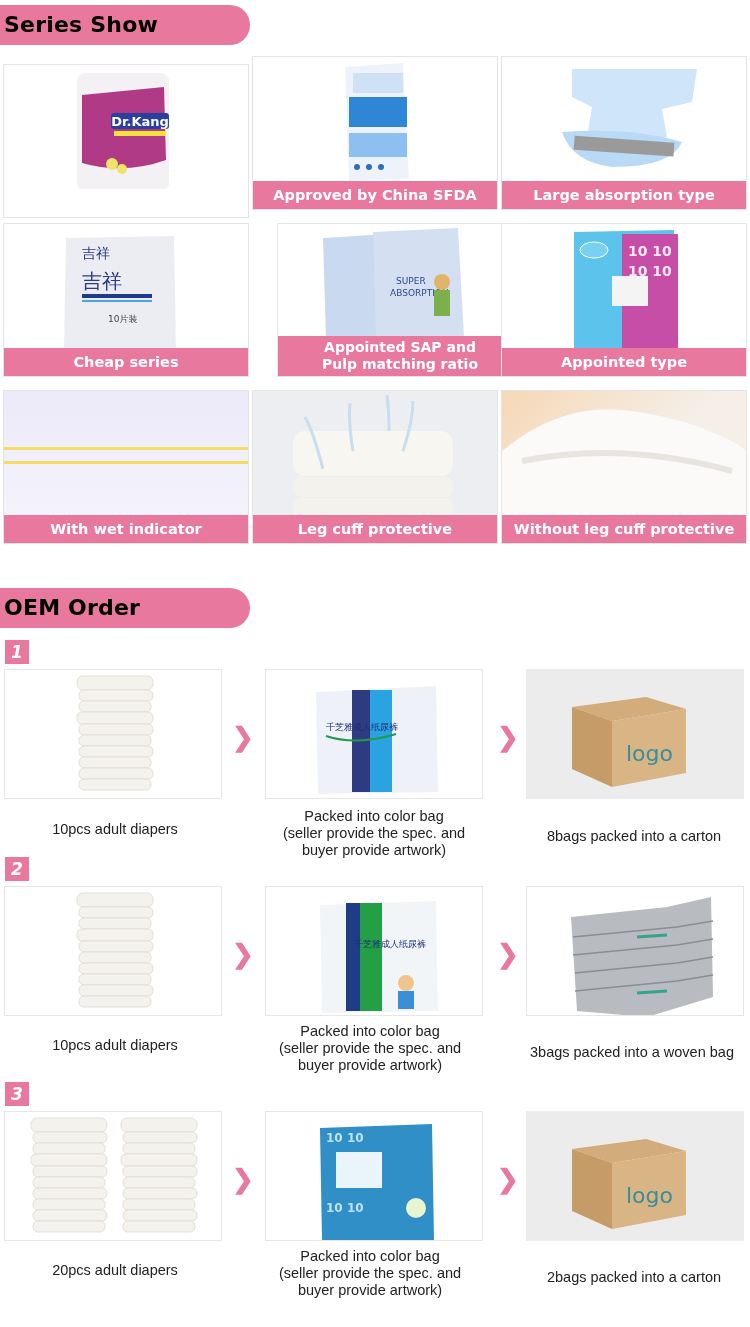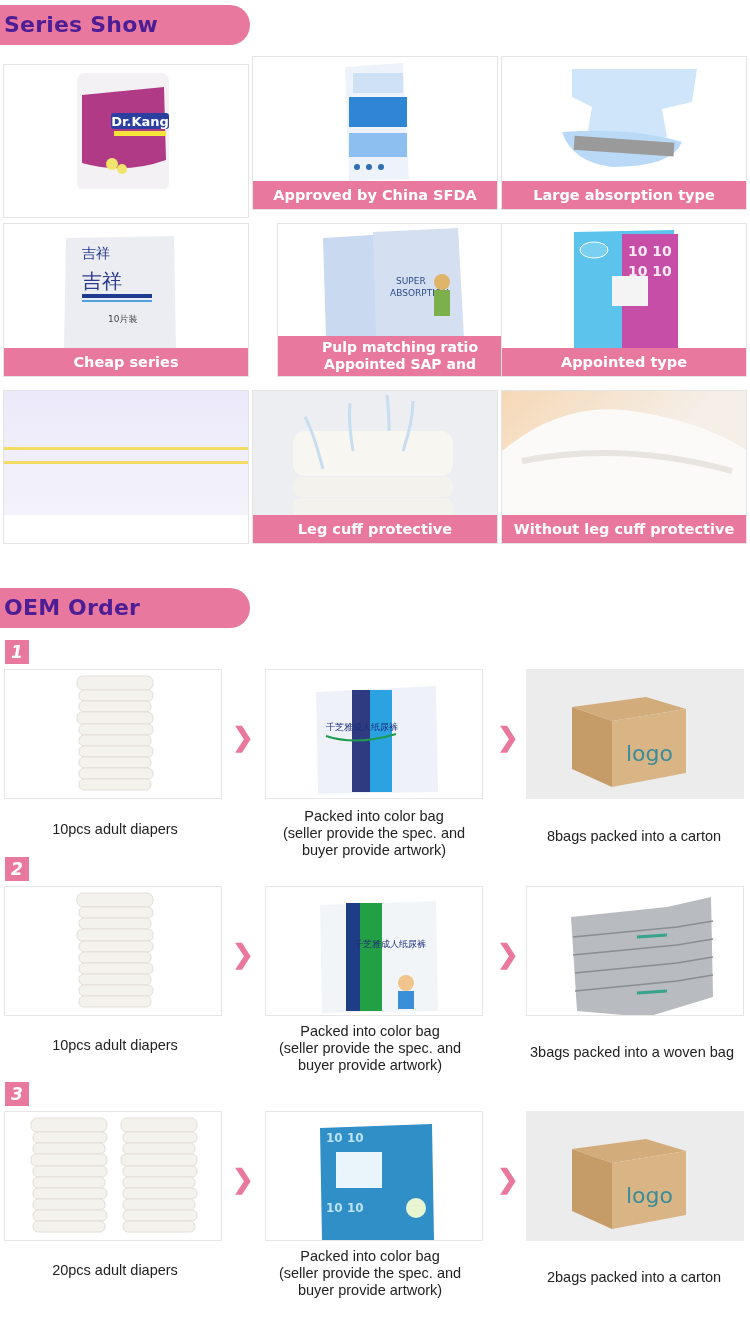--- a/index.html
+++ b/index.html
@@ -2,21 +2,21 @@
 <html><head>
 <meta charset="utf-8">
 <style>
   * { box-sizing: border-box; margin: 0; padding: 0; }
   html, body { width: 750px; height: 1327px; background: #ffffff; overflow: hidden; }
   body { position: relative; font-family: "Liberation Sans", sans-serif; }
 
   .banner {
     position: absolute; left: 0; width: 250px; height: 40px;
     background: #e9789f; border-radius: 0 22px 22px 0;
-    color: #4c1d95; font-weight: bold; font-size: 22px;
+    color: #000000; font-weight: bold; font-size: 22px;
     font-family: "DejaVu Sans", sans-serif; letter-spacing: 0.2px;
     padding-left: 4px; line-height: 40px;
   }
 
   .card {
     position: absolute; width: 246px; height: 154px;
     border: 1px solid #e4e4e4; background: #fff; overflow: hidden;
   }
   .card .pic { position: absolute; left: 0; top: 0; right: 0; bottom: 28px; overflow: hidden; }
   .card .cap {
@@ -106,22 +106,22 @@
     <svg width="246" height="114" viewBox="0 0 246 114">
       <path d="M45 14 L110 10 L114 114 L48 114 Z" fill="#c9d9ef"></path>
       <path d="M95 8 L180 4 L186 114 L98 114 Z" fill="#d4e0f1"></path>
       <text x="118" y="60" font-size="9" fill="#2b4a8a" font-family="DejaVu Sans, sans-serif">SUPER</text>
       <text x="112" y="72" font-size="9" fill="#2b4a8a" font-family="DejaVu Sans, sans-serif">ABSORPTION</text>
       <circle cx="164" cy="58" r="8" fill="#e0b56a"></circle>
       <rect x="156" y="66" width="16" height="26" fill="#7bb04c"></rect>
     </svg>
   </div>
   <div class="cap two">
+    <div>Appointed SAP and</div>
     <div>Pulp matching ratio</div>
-    <div>Appointed SAP and</div>
   </div>
 </div>
 
 <div class="card" style="left:501px; top:223px;">
   <div class="pic">
     <svg width="246" height="126" viewBox="0 0 246 126">
       <path d="M72 8 L172 6 L176 126 L72 126 Z" fill="#5cc4ec"></path>
       <rect x="120" y="10" width="56" height="116" fill="#c64ea7"></rect>
       <text x="126" y="32" font-size="14" font-weight="bold" fill="#f7e9f4" font-family="DejaVu Sans, sans-serif">10 10</text>
       <text x="126" y="52" font-size="14" font-weight="bold" fill="#f7e9f4" font-family="DejaVu Sans, sans-serif">10 10</text>
@@ -131,20 +131,21 @@
   </div>
   <div class="cap">Appointed type</div>
 </div>
 
 <div class="card" style="left:3px; top:390px;">
   <div class="pic">
     <div class="photo-bg" style="background:linear-gradient(180deg,#eceafa,#f4f3fb);"></div>
     <div style="position:absolute;left:0;right:0;top:56px;height:3px;background:#f2dc63;"></div>
     <div style="position:absolute;left:0;right:0;top:70px;height:3px;background:#f2dc63;"></div>
   </div>
+  <div class="cap">With wet indicator</div>
 </div>
 
 <div class="card" style="left:252px; top:390px;padding-left:9px;">
   <div class="pic">
     <div class="photo-bg" style="background:#eceef2;"></div>
     <svg width="246" height="126" viewBox="0 0 246 126" style="position:absolute;left:0;top:0;">
       <rect x="40" y="40" width="160" height="45" rx="12" fill="#f7f6f1"></rect>
       <rect x="40" y="86" width="160" height="20" rx="8" fill="#f3f2ec"></rect>
       <rect x="40" y="107" width="160" height="20" rx="8" fill="#f3f2ec"></rect>
       <path d="M70 78 Q60 40 52 26" stroke="#c7ddf0" stroke-width="3" fill="none"></path>

